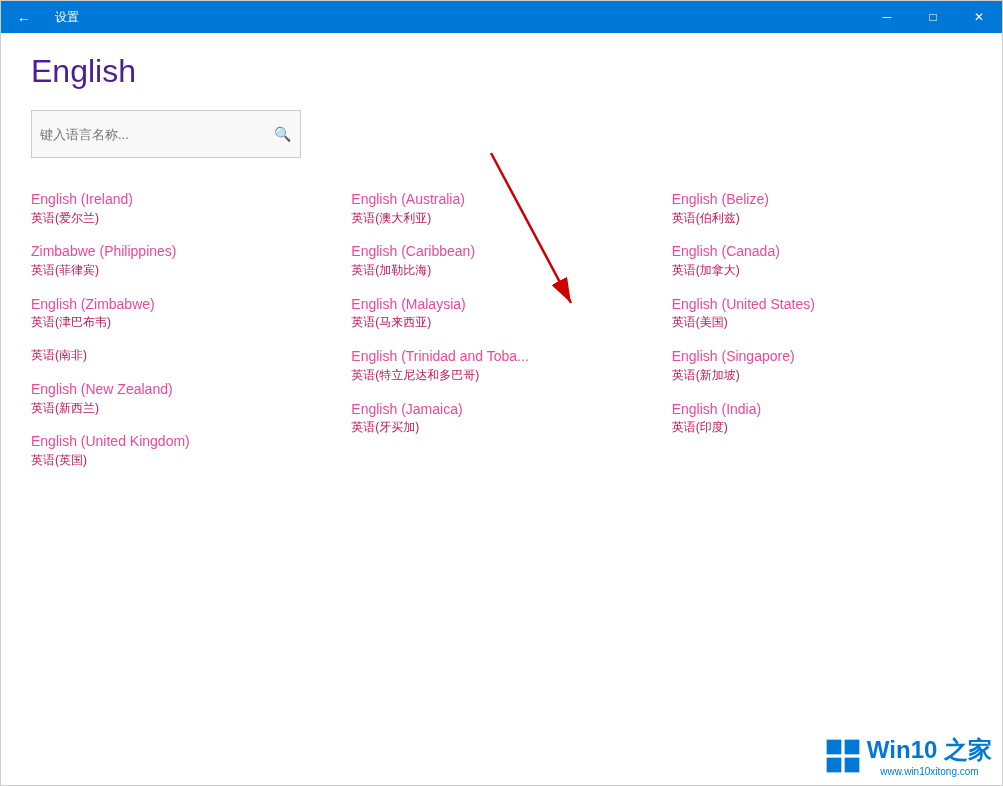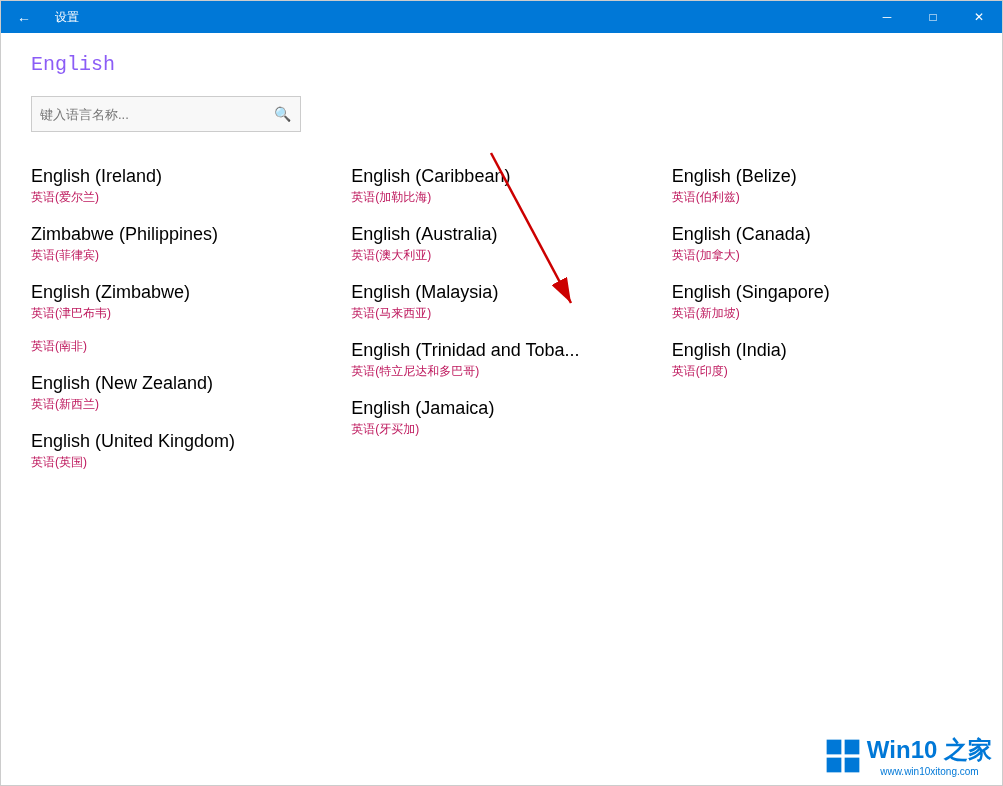--- a/index.html
+++ b/index.html
@@ -75,33 +75,32 @@
     
     .content {
       flex: 1;
       padding: 20px 30px;
       background: #fff;
       overflow: hidden;
       position: relative;
     }
 
     .page-title {
-      font-size: 20px;
+      font-size: 32px;
       font-weight: 300;
-      color: #8b5cf6;
+      color: #4c1d95;
       margin-bottom: 20px;
-      font-family: Liberation Mono, monospace;
     }
 
     
     .search-box {
       display: flex;
       align-items: center;
       width: 270px;
-      height: 36px;
+      height: 48px;
       border: 1px solid #ccc;
       background: #f8f8f8;
       margin-bottom: 24px;
       padding: 0 8px;
     }
 
     .search-input {
       flex: 1;
       border: none;
       background: transparent;
@@ -123,22 +122,22 @@
       gap: 0;
       column-gap: 20px;
     }
 
     .lang-item {
       padding: 8px 0;
       cursor: pointer;
     }
 
     .lang-name {
-      font-size: 18px;
-      color: #000000;
+      font-size: 14px;
+      color: #ec4899;
       line-height: 1.4;
     }
 
     .lang-sub {
       font-size: 12px;
       color: #be185d;
       line-height: 1.4;
     }
 
     
@@ -237,48 +236,52 @@
             <div class="lang-name">English (New Zealand)</div>
             <div class="lang-sub">英语(新西兰)</div>
           </div>
           <div class="lang-item">
             <div class="lang-name">English (United Kingdom)</div>
             <div class="lang-sub">英语(英国)</div>
           </div>
         </div>
         <div style="display: flex; flex-direction: column;">
           <div class="lang-item">
+            <div class="lang-name">English (Australia)</div>
+            <div class="lang-sub">英语(澳大利亚)</div>
+          </div>
+          <div class="lang-item">
             <div class="lang-name">English (Caribbean)</div>
             <div class="lang-sub">英语(加勒比海)</div>
           </div>
           <div class="lang-item">
-            <div class="lang-name">English (Australia)</div>
-            <div class="lang-sub">英语(澳大利亚)</div>
-          </div>
-          <div class="lang-item">
             <div class="lang-name">English (Malaysia)</div>
             <div class="lang-sub">英语(马来西亚)</div>
           </div>
           <div class="lang-item">
             <div class="lang-name">English (Trinidad and Toba...</div>
             <div class="lang-sub">英语(特立尼达和多巴哥)</div>
           </div>
           <div class="lang-item">
             <div class="lang-name">English (Jamaica)</div>
             <div class="lang-sub">英语(牙买加)</div>
           </div>
         </div>
         <div style="display: flex; flex-direction: column;">
           <div class="lang-item">
             <div class="lang-name">English (Belize)</div>
             <div class="lang-sub">英语(伯利兹)</div>
           </div>
           <div class="lang-item">
             <div class="lang-name">English (Canada)</div>
             <div class="lang-sub">英语(加拿大)</div>
+          </div>
+          <div class="lang-item">
+            <div class="lang-name">English (United States)</div>
+            <div class="lang-sub">英语(美国)</div>
           </div>
           <div class="lang-item">
             <div class="lang-name">English (Singapore)</div>
             <div class="lang-sub">英语(新加坡)</div>
           </div>
           <div class="lang-item">
             <div class="lang-name">English (India)</div>
             <div class="lang-sub">英语(印度)</div>
           </div>
         </div>

